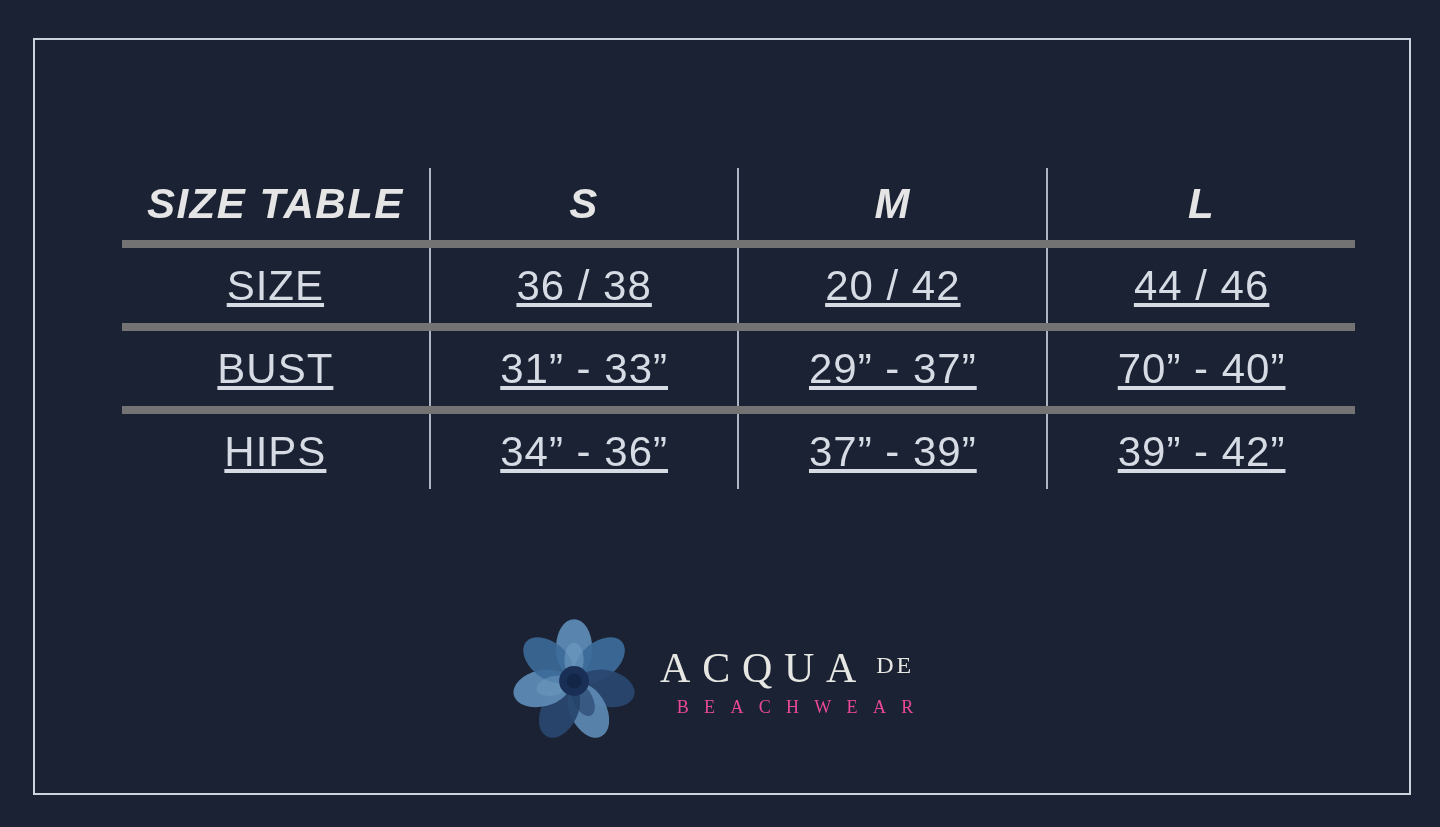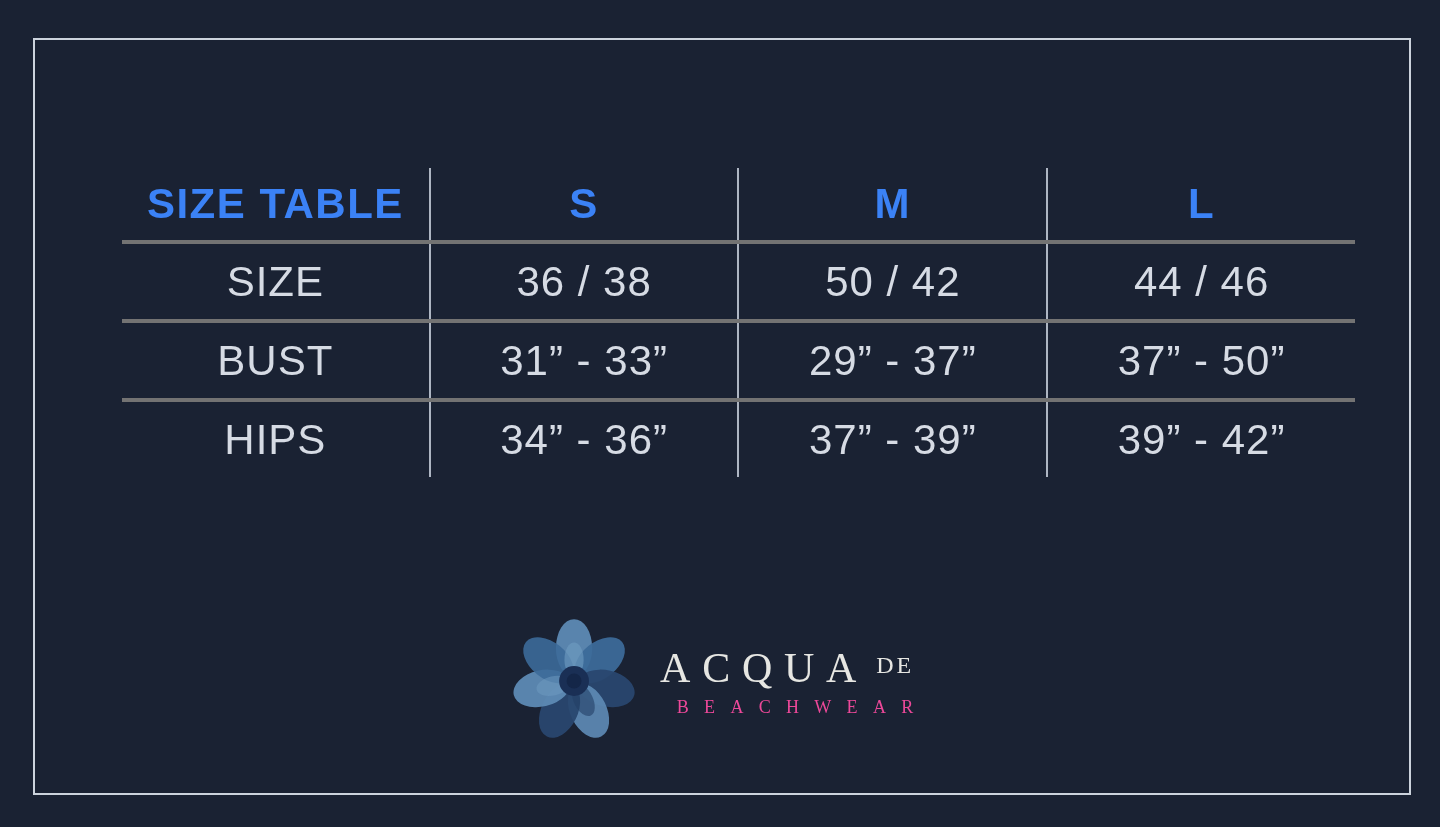--- a/index.html
+++ b/index.html
@@ -42,30 +42,32 @@
     vertical-align: middle;
     padding: 0;
     font-size: 42px;
     letter-spacing: 1px;
     color: #d6dbe4;
     font-weight: 300;
     height: 75px;
   }
   .size-table thead th {
     font-weight: 700;
-    color: #3b82f6;
+    color: #e5e5e5;
     height: 72px;
     letter-spacing: 1.5px;
+    font-style: italic;
   }
   .size-table th:not(:first-child),
   .size-table td:not(:first-child) {
     border-left: 2px solid #aeb6c3;
   }
   .size-table tbody td {
-    border-top: 4px solid #737373;
+    border-top: 8px solid #737373;
+    text-decoration: underline;
   }
   
   .logo {
     position: absolute;
     top: 615px;
     left: 50%;
     transform: translateX(-50%);
     display: flex;
     align-items: center;
     gap: 22px;
@@ -115,28 +117,28 @@
         <th>SIZE TABLE</th>
         <th>S</th>
         <th>M</th>
         <th>L</th>
       </tr>
     </thead>
     <tbody>
       <tr>
         <td>SIZE</td>
         <td>36 / 38</td>
-        <td>50 / 42</td>
+        <td>20 / 42</td>
         <td>44 / 46</td>
       </tr>
       <tr>
         <td>BUST</td>
         <td>31” - 33”</td>
         <td>29” - 37”</td>
-        <td>37” - 50”</td>
+        <td>70” - 40”</td>
       </tr>
       <tr>
         <td>HIPS</td>
         <td>34” - 36”</td>
         <td>37” - 39”</td>
         <td>39” - 42”</td>
       </tr>
     </tbody>
   </table>
 

